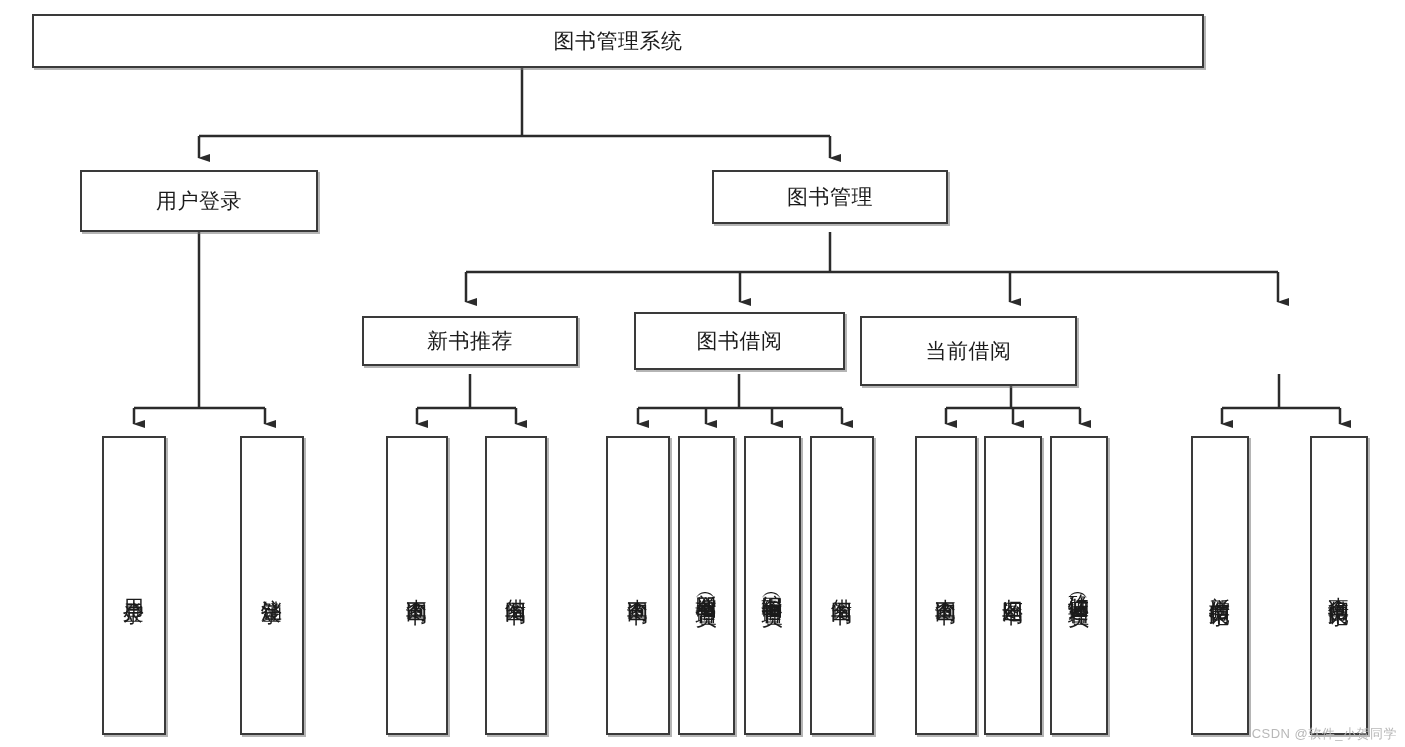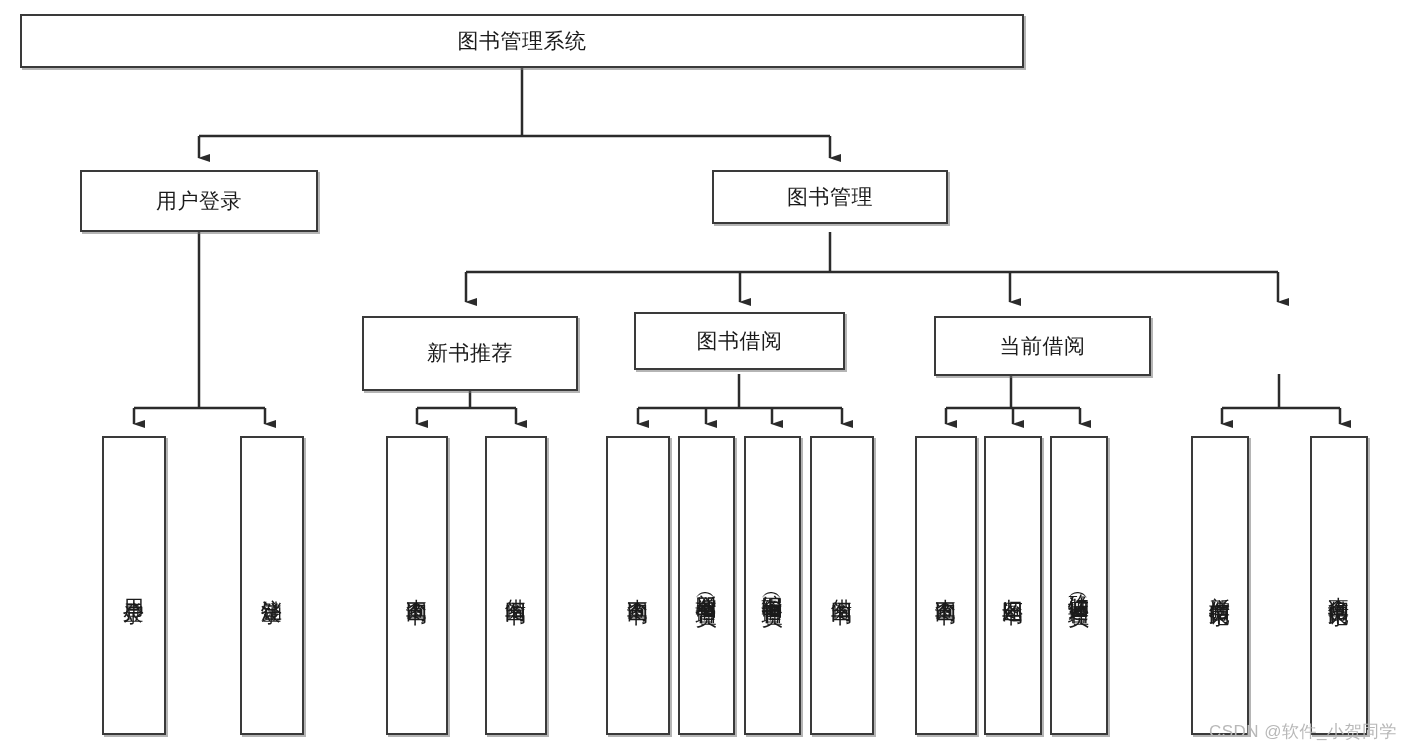--- a/index.html
+++ b/index.html
@@ -51,21 +51,21 @@
     white-space: nowrap;
     letter-spacing: 2px;
     font-size: 21px;
     line-height: 1;
     text-align: center;
   }
   .watermark {
     position: absolute;
     right: 8px;
     bottom: 4px;
-    font-size: 17px;
+    font-size: 13px;
     color: #b8b8b8;
     white-space: nowrap;
     letter-spacing: 0.5px;
   }
 </style>
 </head>
 <body>
 
 <div id="canvas">
 
@@ -112,38 +112,38 @@
       <path d="M1013,408 L1013,424" marker-end="url(#arw)"></path>
       <path d="M1080,408 L1080,424" marker-end="url(#arw)"></path>
 
       <path d="M1279,374 L1279,408"></path>
       <path d="M1222,408 L1340,408"></path>
       <path d="M1222,408 L1222,424" marker-end="url(#arw)"></path>
       <path d="M1340,408 L1340,424" marker-end="url(#arw)"></path>
     </g>
   </svg>
 
-  <div class="node" style="left:20px; top:14px; width:1004px; height:54px;">
+  <div class="node" style="left:32px; top:14px; width:1172px; height:54px;">
     <span class="lbl">图书管理系统</span>
   </div>
 
   <div class="node" style="left:80px; top:170px; width:238px; height:62px;">
     <span class="lbl">用户登录</span>
   </div>
   <div class="node" style="left:712px; top:170px; width:236px; height:54px;">
     <span class="lbl">图书管理</span>
   </div>
 
-  <div class="node" style="left:362px; top:316px; width:216px; height:75px;">
+  <div class="node" style="left:362px; top:316px; width:216px; height:50px;">
     <span class="lbl">新书推荐</span>
   </div>
   <div class="node" style="left:634px; top:312px; width:211px; height:58px;">
     <span class="lbl">图书借阅</span>
   </div>
-  <div class="node" style="left:934px; top:316px; width:217px; height:60px;justify-content:center;">
+  <div class="node" style="left:860px; top:316px; width:217px; height:70px;justify-content:center;">
     <span class="lbl">当前借阅</span>
   </div>
 
   <div class="node vert" style="left:102px; top:436px; width:64px; height:299px;">
     <span class="lbl">用户登录</span>
   </div>
   <div class="node vert" style="left:240px; top:436px; width:64px; height:299px;">
     <span class="lbl">注销登录</span>
   </div>
 

